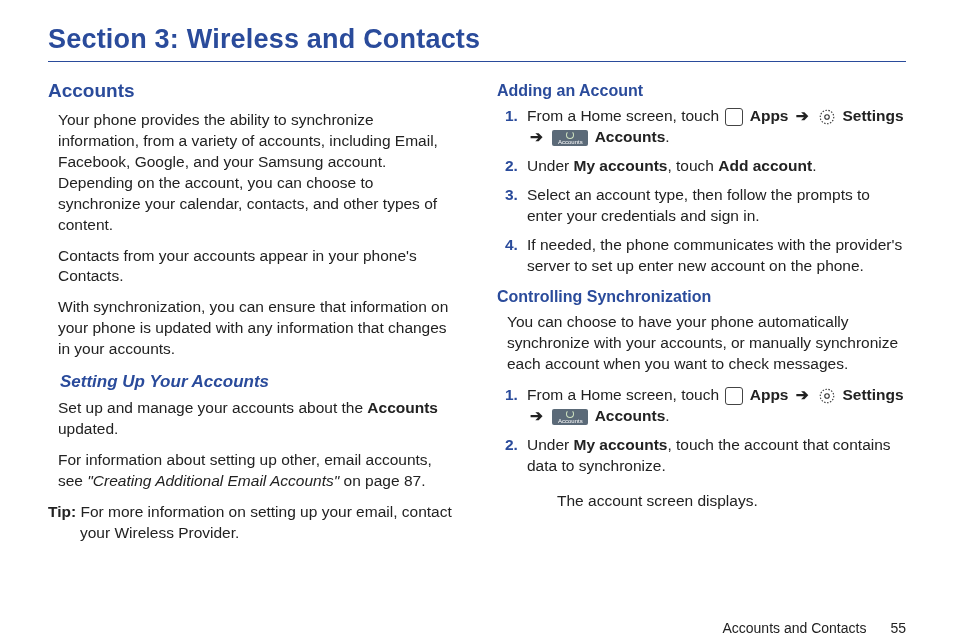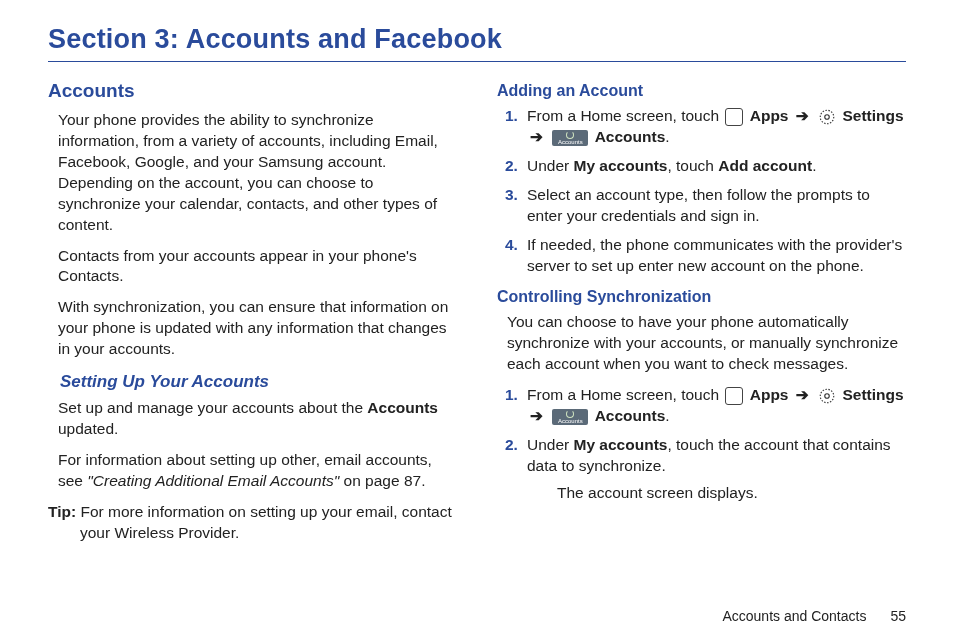--- a/index.html
+++ b/index.html
@@ -70,21 +70,21 @@
     font-stretch: condensed;
   }
   ol.steps li .num {
     color: #2a4b9b;
     font-weight: 700;
     width: 30px;
     flex: 0 0 30px;
     padding-left: 8px;
   }
   ol.steps li .step-body { flex: 1; }
-  .after { margin-left: 30px; margin-top: 6px; line-height: 1.35; font-stretch: condensed;}
+  .after { margin-left: 30px; margin-top: 14px; line-height: 1.35; font-stretch: condensed;}
   b { font-weight: 700; }
   .icon {
     display: inline-flex;
     vertical-align: middle;
     align-items: center;
     justify-content: center;
     height: 16px;
     margin: 0 2px;
   }
   .icon.apps {
@@ -122,35 +122,35 @@
   .icon.accounts .sync {
     width: 8px; height: 8px;
     border: 1px solid #cfe3c0;
     border-radius: 50%;
     border-top-color: transparent;
     margin-bottom: 0px;
   }
   .arrow { font-weight: 700; margin: 0 3px; }
   .footer {
     position: absolute;
-    bottom: 12px;
+    bottom: 0;
     right: 48px;
     font-size: 14px;
     font-stretch: condensed;
     display: flex;
     gap: 24px;
     align-items: flex-end;
   }
   .footer .pg { font-size: 14px; }
 </style>
 </head>
 <body>
 
 <div class="page">
-  <div class="section-title">Section 3: Accounts and Facebook</div>
+  <div class="section-title">Section 3: Wireless and Contacts</div>
 
   <div class="columns">
 
     <div class="col">
       <div class="h2">Accounts</div>
       <p class="body">Your phone provides the ability to synchronize information, from a variety of accounts, including Email, Facebook, Google, and your Samsung account. Depending on the account, you can choose to synchronize your calendar, contacts, and other types of content.</p>
       <p class="body">Contacts from your accounts appear in your phone's Contacts.</p>
       <p class="body">With synchronization, you can ensure that information on your phone is updated with any information that changes in your accounts.</p>
 
       <div class="h3-italic">Setting Up Your Accounts</div>

